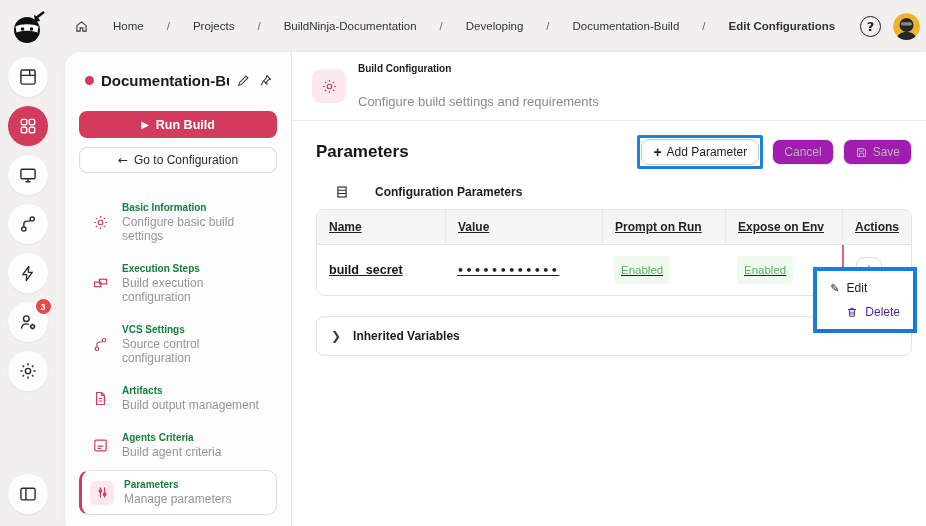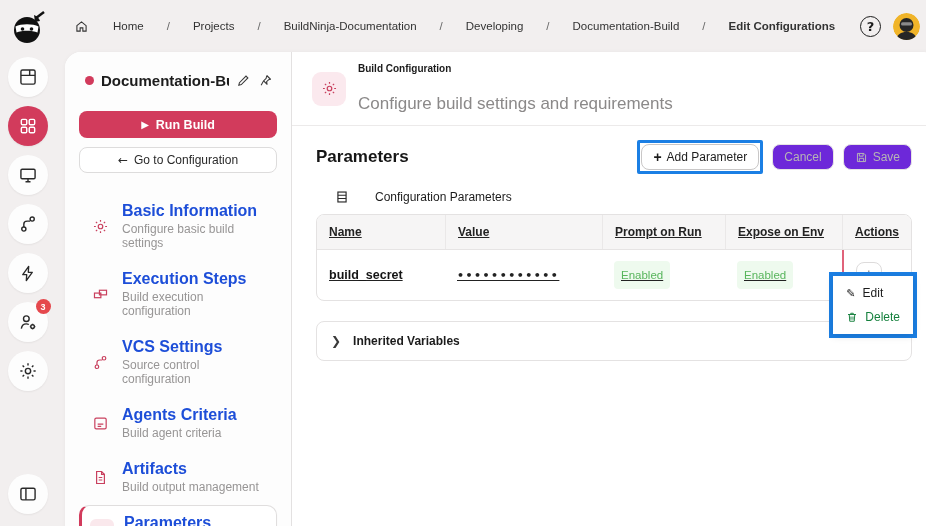--- a/index.html
+++ b/index.html
@@ -88,55 +88,55 @@
     display:flex; align-items:center; gap:10px; padding:8px 8px; border-radius:10px;
     border:1px solid transparent; cursor:pointer;
   }
   .nav-item .nv-ic { width:24px; height:24px; color:#c9405e; display:flex; align-items:center; justify-content:center; flex-shrink:0; }
   .nav-item.selected {
     border:1px solid #e0dede; border-left:3px solid #d23b5c; background:#fff;
     box-shadow:0 1px 2px rgba(0,0,0,.04);
   }
   .nav-item.selected .nv-ic { background:#fae8ec; border-radius:6px; }
   .nv-text { display:flex; flex-direction:column; gap:2px; }
-  .nv-title { font-size:16px; font-weight:bold; color:#1d4ed8; }
+  .nv-title { font-size:10px; font-weight:bold; color:#15803d; }
   .nv-sub { font-size:12px; color:#979595; }
 
   .vdiv { width:1px; background:#e3e1e1; }
 
   
   .main { flex:1; display:flex; flex-direction:column; min-width:0; }
   .main-header {
     display:flex; align-items:center; gap:12px; padding:11px 20px;
     border-bottom:1px solid #eceaea;
   }
   .hdr-ic {
     width:34px; height:34px; border-radius:9px; background:#fbe9ee;
     display:flex; align-items:center; justify-content:center; color:#c9405e;
   }
   .hdr-title { font-size:10px; font-weight:bold; color:#1b1b1b; }
-  .hdr-sub { font-size:17px; color:#8b8989; margin-top:20px; }
+  .hdr-sub { font-size:13px; color:#8b8989; margin-top:20px; }
 
   .main-body { flex:1; padding:14px 24px; position:relative; }
 
   .toolbar { display:flex; align-items:center; }
   .page-title { font-size:17px; font-weight:bold; color:#161616; }
   .toolbar-right { margin-left:auto; display:flex; align-items:center; gap:9px; }
   .annotate { border:3px solid #1b7fe4; padding:1px; border-radius:2px; }
   .btn {
     height:26px; border-radius:8px; border:1px solid #c9c7c7; background:#fff;
     font-size:12px; color:#1d1d1d; padding:0 11px; display:flex; align-items:center; gap:5px;
     cursor:pointer; font-family:"Liberation Sans", sans-serif;
   }
   .btn .plus { font-size:14px; font-weight:bold; }
-  .btn.disabled { color:#b7b5b5; background:#6d28d9; border-color:#e6e4e4; cursor:default;align-items:center; }
+  .btn.disabled { color:#b7b5b5; background:#a21caf; border-color:#e6e4e4; cursor:default;align-items:center; }
 
   .section-label { display:flex; align-items:center; gap:7px; margin-top:16px; color:#1c1c1c; }
   .section-label .sl-ic { color:#2a2a2a; }
-  .section-label span { font-size:12px; font-weight:normal;margin-left:19px; }
+  .section-label span { font-size:12px; font-weight:bold;margin-left:19px; }
 
   .tbl { margin-top:10px; border:1px solid #e4e2e2; border-radius:8px; overflow:hidden; }
   .tr { display:grid; grid-template-columns:128px 157px 123px 117px 1fr;text-decoration:underline; }
   .tr.head { background:#f6f5f5; border-bottom:1px solid #e6e4e4; }
   .th { font-size:12px; font-weight:bold; color:#232323; padding:10px 12px; border-left:1px solid #eae8e8; }
   .th:first-child { border-left:none; }
   .td { padding:11px 12px; display:flex; align-items:center; font-size:12.5px; }
   .td.name { font-weight:bold; color:#141414; }
   .td.dots { font-weight:bold; letter-spacing:1.5px; font-family:"DejaVu Sans", sans-serif; font-size:11px; }
   .pill { font-size:11.5px; color:#58b55c; background:#eefaee; padding:8px 7px; border-radius:4px; }
@@ -155,21 +155,21 @@
   .inherited span.lbl { font-size:12px; font-weight:bold; color:#1c1c1c; }
 
   .ctx-wrap {
     position:absolute; top:146px; right:19px; z-index:10;
     border:4px solid #1b7fe4; background:#fff;
   }
   .ctx-menu { background:#fff; box-shadow:0 2px 8px rgba(0,0,0,.12); padding:5px 0; min-width:64px; }
   .ctx-item { display:flex; align-items:center; gap:7px; padding:5px 13px; font-size:12px; cursor:pointer; }
   .ctx-item .mi { font-family:"DejaVu Sans", sans-serif; font-size:11px; display:flex; }
   .ctx-item.edit { color:#1c1c1c; }
-  .ctx-item.delete { color:#15803d; }
+  .ctx-item.delete { color:#4c1d95;margin-left:16px; }
 </style>
 </head>
 <body>
 
 <div class="rail">
   <div class="logo">
     <svg width="36" height="38" viewBox="0 0 36 38">
       <path d="M26 9 L34 3" stroke="#111" stroke-width="2.5" fill="none"></path>
       <circle cx="17" cy="21" r="13" fill="#111"></circle>
       <path d="M5.5 17.5 C11 14.5 23 14.5 28.5 17.5 L27.5 23.5 C22 21 12 21 6.5 23.5 Z" fill="#fff"></path>
@@ -343,40 +343,40 @@
           </span>
           <span class="nv-text">
             <span class="nv-title">VCS Settings</span>
             <span class="nv-sub">Source control configuration</span>
           </span>
         </div>
 
         <div class="nav-item">
           <span class="nv-ic">
             <svg width="17" height="17" viewBox="0 0 24 24" fill="none" stroke="currentColor" stroke-width="1.7">
+              <path d="M6.5 3.5h7l4 4v13h-11z"></path>
+              <path d="M13.5 3.5v4h4M9.5 12h5M9.5 15.5h5"></path>
+            </svg>
+          </span>
+          <span class="nv-text">
+            <span class="nv-title">Artifacts</span>
+            <span class="nv-sub">Build output management</span>
+          </span>
+        </div>
+
+        <div class="nav-item">
+          <span class="nv-ic">
+            <svg width="17" height="17" viewBox="0 0 24 24" fill="none" stroke="currentColor" stroke-width="1.7">
               <rect x="4" y="4.5" width="16" height="15" rx="2"></rect>
               <path d="M8 13h8M8 16h5"></path>
             </svg>
           </span>
           <span class="nv-text">
             <span class="nv-title">Agents Criteria</span>
             <span class="nv-sub">Build agent criteria</span>
-          </span>
-        </div>
-
-        <div class="nav-item">
-          <span class="nv-ic">
-            <svg width="17" height="17" viewBox="0 0 24 24" fill="none" stroke="currentColor" stroke-width="1.7">
-              <path d="M6.5 3.5h7l4 4v13h-11z"></path>
-              <path d="M13.5 3.5v4h4M9.5 12h5M9.5 15.5h5"></path>
-            </svg>
-          </span>
-          <span class="nv-text">
-            <span class="nv-title">Artifacts</span>
-            <span class="nv-sub">Build output management</span>
           </span>
         </div>
 
         <div class="nav-item selected">
           <span class="nv-ic">
             <svg width="17" height="17" viewBox="0 0 24 24" fill="none" stroke="currentColor" stroke-width="1.7">
               <path d="M9 5v14M15 5v14"></path>
               <circle cx="9" cy="10" r="1.9"></circle>
               <circle cx="15" cy="14.5" r="1.9"></circle>
             </svg>

